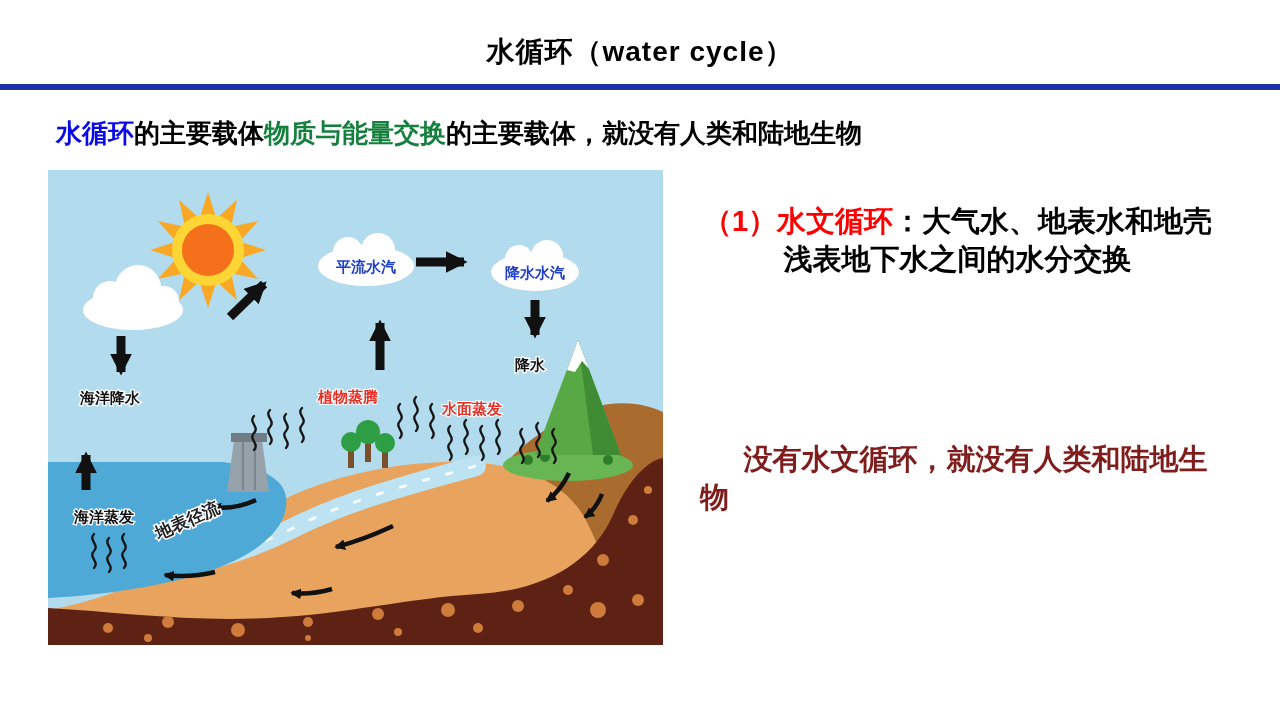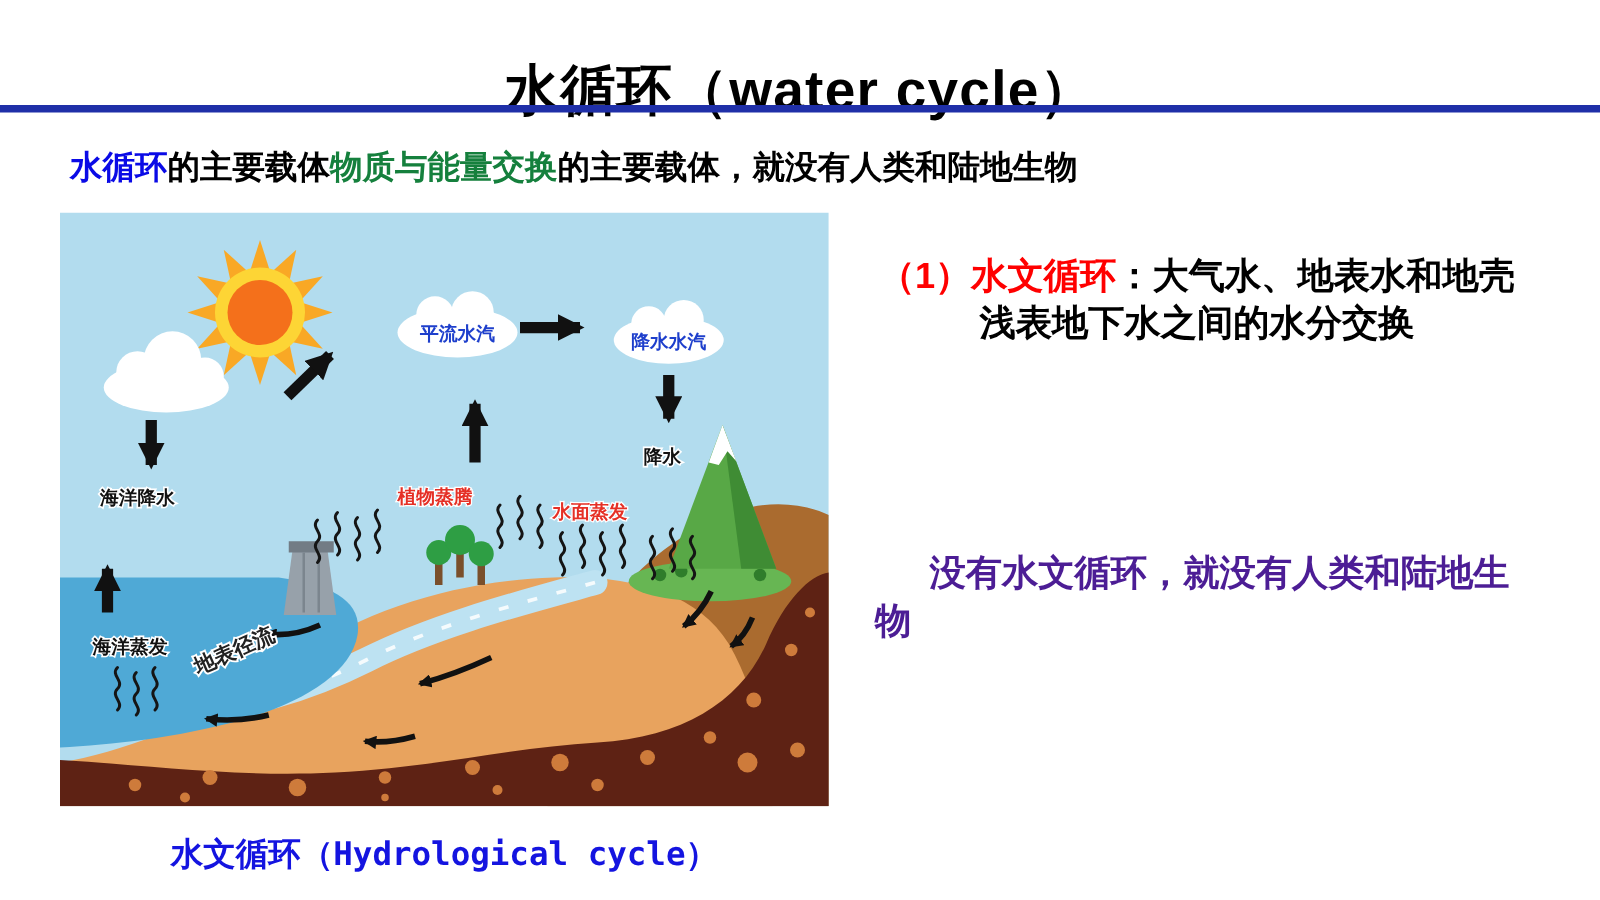--- a/index.html
+++ b/index.html
@@ -3,21 +3,21 @@
 <meta charset="utf-8">
 <style>
   html,body{margin:0;padding:0;}
   body{
     width:1280px;height:720px;background:#ffffff;overflow:hidden;position:relative;
     font-family:"Liberation Sans","DejaVu Sans",sans-serif;
   }
   .slide{position:absolute;inset:0;}
   .title{
     position:absolute;top:14px;left:0;width:100%;text-align:center;
-    font-size:44px;font-weight:bold;color:#000;letter-spacing:1px;
+    font-size:28px;font-weight:bold;color:#000;letter-spacing:1px;
   }
   .rule{position:absolute;top:84px;left:0;width:1280px;height:6px;background:#1F2FA8;}
   .intro{
     position:absolute;left:56px;top:116px;margin:0;
     font-size:26px;font-weight:bold;color:#000;white-space:nowrap;
   }
   .intro .b{color:#0A0AE6;}
   .intro .r{color:#15803d;}
   .figure{position:absolute;left:48px;top:170px;width:712px;height:475px;}
   .figure svg{display:block;width:615px;height:475px;}
@@ -26,21 +26,21 @@
     font-size:26px;font-weight:bold;color:#1414E0;
     font-family:"DejaVu Sans Mono","Liberation Mono",monospace;
   }
   .p1{
     position:absolute;left:700px;top:202px;width:515px;margin:0;
     font-size:29px;font-weight:bold;line-height:1.32;color:#000;text-align:center;
   }
   .p1 .red{color:#FF0000;}
   .p2{
     position:absolute;left:700px;top:440px;width:515px;margin:0;
-    font-size:29px;font-weight:bold;line-height:1.32;color:#4c1d95;text-indent:1.5em;
+    font-size:29px;font-weight:bold;line-height:1.32;color:#7f1d1d;text-indent:1.5em;
   }
   svg text{font-family:"DejaVu Sans","Liberation Sans",sans-serif;font-weight:bold;}
   .lbl-blue{fill:#1E3FCC;font-size:15px;}
   .lbl-red{fill:#E53026;font-size:15px;paint-order:stroke;stroke:#fff;stroke-width:2px;}
   .lbl-dark{fill:#111;font-size:15px;paint-order:stroke;stroke:#fff;stroke-width:2.5px;}
   .lbl-runoff{fill:#222;font-size:17px;paint-order:stroke;stroke:#fff;stroke-width:3px;}
   .barr{stroke:#111;stroke-width:9;}
   .sarr{stroke:#111;stroke-width:4.5;fill:none;}
   .sq{stroke:#151515;stroke-width:2.4;fill:none;stroke-linecap:round;}
 </style>
@@ -220,19 +220,18 @@
 
       <text class="lbl-dark" x="482" y="200" text-anchor="middle" font-size="16">降水</text>
       <text class="lbl-dark" x="62" y="233" text-anchor="middle">海洋降水</text>
       <text class="lbl-red" x="300" y="232" text-anchor="middle">植物蒸腾</text>
       <text class="lbl-red" x="424" y="244" text-anchor="middle">水面蒸发</text>
       <text class="lbl-dark" x="56" y="352" text-anchor="middle">海洋蒸发</text>
       <text class="lbl-runoff" x="140" y="356" text-anchor="middle" transform="rotate(-24 140 352)">地表径流</text>
     </svg>
   </div>
 
-  <div class="caption">水文循环（Hydrological cycle）</div>
 
   <p class="p1"><span class="red">（1）水文循环</span><span>：</span><span>大气水、地表水和地壳浅表地下水之间的水分交换</span></p>
 
   <p class="p2">没有水文循环，就没有人类和陆地生物</p>
 
 </div>
 
 </body></html>

